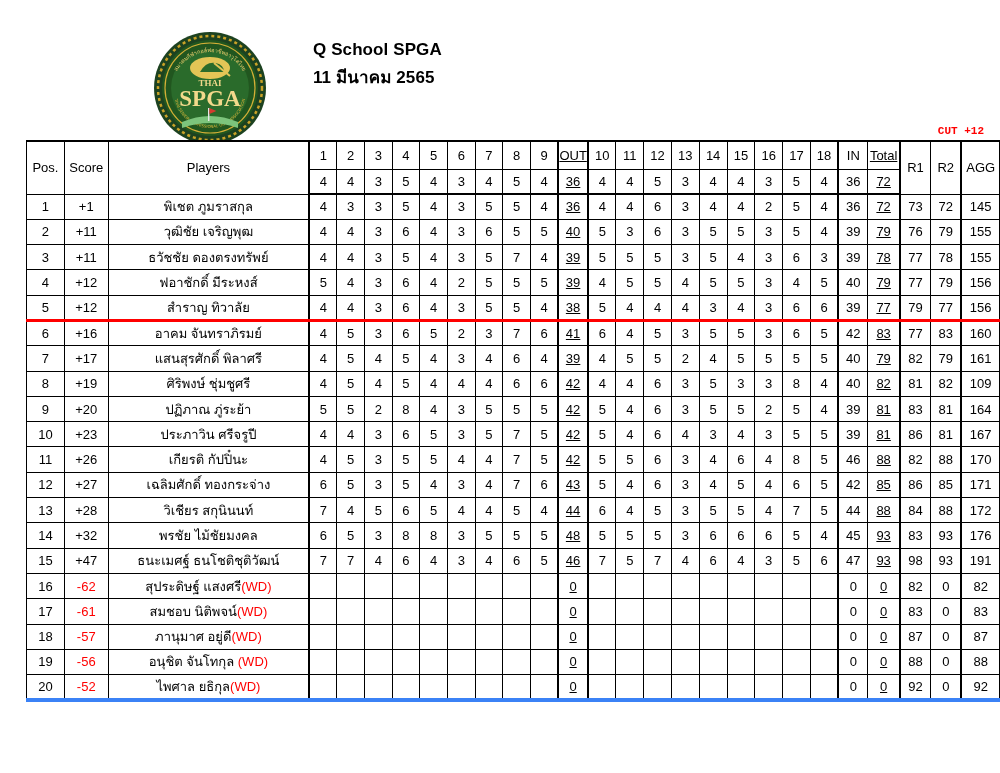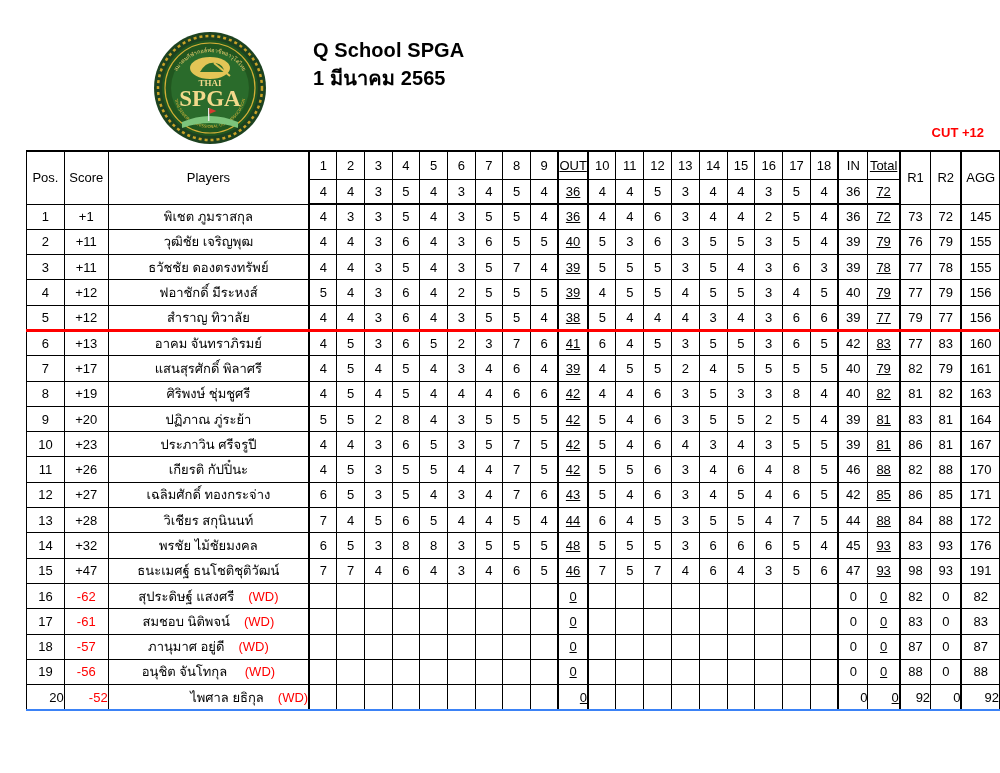--- a/index.html
+++ b/index.html
@@ -33,40 +33,41 @@
     width: 116px; height: 116px;
   }
   .logo-svg { display: block; }
 
   .title-block {
     position: absolute;
     left: 313px; top: 36px;
     line-height: 28px;
   }
   .title-line {
-    font-size: 20px;
+    font-size: 17px;
     font-weight: bold;
     color: #000000;
     white-space: nowrap;
     letter-spacing: 0.1px;
   }
 
   .cut-label {
     position: absolute;
     right: 16px; top: 125px;
-    font-size: 13px;
+    font-size: 11px;
     font-weight: bold;
     color: #ff0000;
     white-space: nowrap;
+    font-family: Liberation Mono, monospace;
   }
 
   
   .board {
     position: absolute;
-    left: 26px; top: 150px;
+    left: 26px; top: 140px;
     border-collapse: collapse;
     table-layout: fixed;
     background: #fef9c3;
   }
   .board td, .board th {
     border: 1px solid #000000;
     padding: 0;
     margin: 0;
     text-align: center;
     vertical-align: middle;
@@ -143,36 +144,36 @@
   .cell-pos   { font-size: 14px; }
   .cell-score { font-size: 14px; }
   .cell-score.neg { color: #ff0000; }
   .cell-player {
     text-align: left;
     padding-left: 4px;
     font-size: 15px;
     white-space: nowrap;
     overflow: hidden;
   }
-  .wd { color: #ff0000; padding-left: 14px; }
+  .wd { color: #ff0000; }
   .cell-hole  { font-size: 14px; }
   .cell-sum   { background: #d0d0d0; font-weight: bold; font-size: 13.5px; }
   .cell-total { background: #d0d0d0; font-weight: bold; font-size: 13.5px; }
   .cell-r1    { background: #ffd966; font-weight: bold; font-size: 14px; }
   .cell-r2    { background: #ffe699; font-weight: bold; font-size: 14px; }
   .cell-agg   { background: #ffffff; font-weight: bold; font-size: 14px; }
 
   
   .sep-left   { border-left: 2px solid #000000 !important; }
   .sep-right  { border-right: 2px solid #000000 !important; text-decoration: underline; }
 
   tr.cutline td { border-bottom: 3px solid #ff0000 !important; }
   tr.hdr-top td { border-top: 2px solid #000; }
   tr.hdr-par td { border-bottom: 2px solid #000; }
-  tr.drow.last td { border-bottom: 2px solid #3b82f6; text-align: right; }
+  tr.drow.last td { border-bottom: 4px solid #3b82f6; }
 </style>
 </head>
 <body>
 
 <div class="page">
 
   <div class="header">
 
     <div class="logo-wrap">
       <svg class="logo-svg" width="116" height="116" viewBox="0 0 116 116">
@@ -198,21 +199,21 @@
         <text x="58" y="56" text-anchor="middle" font-family="'Liberation Serif',serif" font-size="9" font-weight="bold" fill="#f2d98b">THAI</text>
         <text x="58" y="76" text-anchor="middle" font-family="'Liberation Serif',serif" font-size="23" font-weight="bold" fill="#f2d98b">SPGA</text>
         <path d="M 30 92 q 28 -12 56 0 l 0 6 q -28 -10 -56 0 z" fill="#7cc47c"></path>
         <rect x="56" y="78" width="1.4" height="13" fill="#e8e8e8"></rect>
         <path d="M 57.4 78 l 7 3 l -7 3 z" fill="#d43b2f"></path>
       </svg>
     </div>
 
     <div class="title-block">
       <div class="title-line">Q School  SPGA</div>
-      <div class="title-line">1 มีนาคม 2565</div>
+      <div class="title-line">11 มีนาคม 2565</div>
     </div>
 
     <div class="cut-label">CUT +12</div>
   </div>
 
   <table class="board">
     <colgroup>
       <col class="c-pos">
         <col class="c-score">
         <col class="c-player">
@@ -437,21 +438,21 @@
           <td class="cell-hole">6</td>
           <td class="cell-hole">6</td>
           <td class="cell-sum sep-left">39</td>
           <td class="cell-total sep-right">77</td>
           <td class="cell-r1">79</td>
           <td class="cell-r2">77</td>
           <td class="cell-agg sep-left">156</td>
         </tr>
         <tr class="drow">
           <td class="cell-pos">6</td>
-          <td class="cell-score">+13</td>
+          <td class="cell-score">+16</td>
           <td class="cell-player">อาคม  จันทราภิรมย์</td>
           <td class="cell-hole sep-left">4</td>
           <td class="cell-hole">5</td>
           <td class="cell-hole">3</td>
           <td class="cell-hole">6</td>
           <td class="cell-hole">5</td>
           <td class="cell-hole">2</td>
           <td class="cell-hole">3</td>
           <td class="cell-hole">7</td>
           <td class="cell-hole">6</td>
@@ -520,21 +521,21 @@
           <td class="cell-hole">3</td>
           <td class="cell-hole">5</td>
           <td class="cell-hole">3</td>
           <td class="cell-hole">3</td>
           <td class="cell-hole">8</td>
           <td class="cell-hole">4</td>
           <td class="cell-sum sep-left">40</td>
           <td class="cell-total sep-right">82</td>
           <td class="cell-r1">81</td>
           <td class="cell-r2">82</td>
-          <td class="cell-agg sep-left">163</td>
+          <td class="cell-agg sep-left">109</td>
         </tr>
         <tr class="drow">
           <td class="cell-pos">9</td>
           <td class="cell-score">+20</td>
           <td class="cell-player">ปฏิภาณ  ภู่ระย้า</td>
           <td class="cell-hole sep-left">5</td>
           <td class="cell-hole">5</td>
           <td class="cell-hole">2</td>
           <td class="cell-hole">8</td>
           <td class="cell-hole">4</td>

